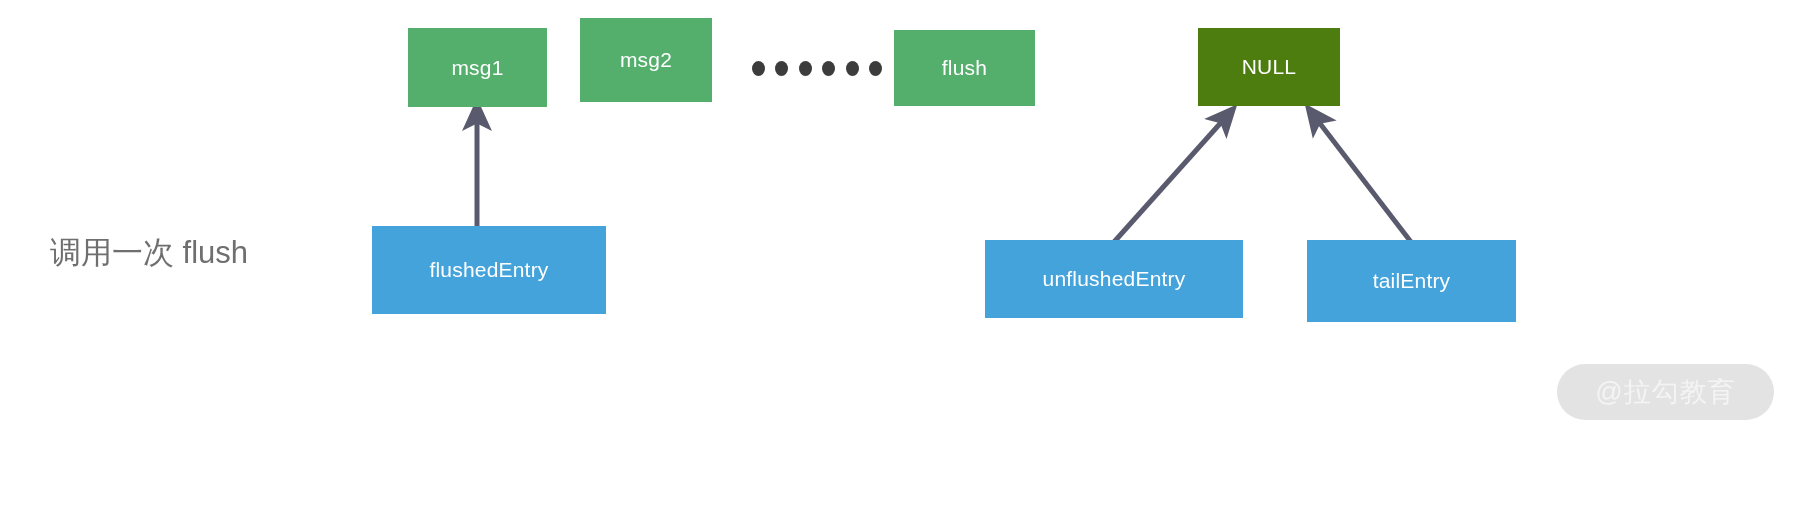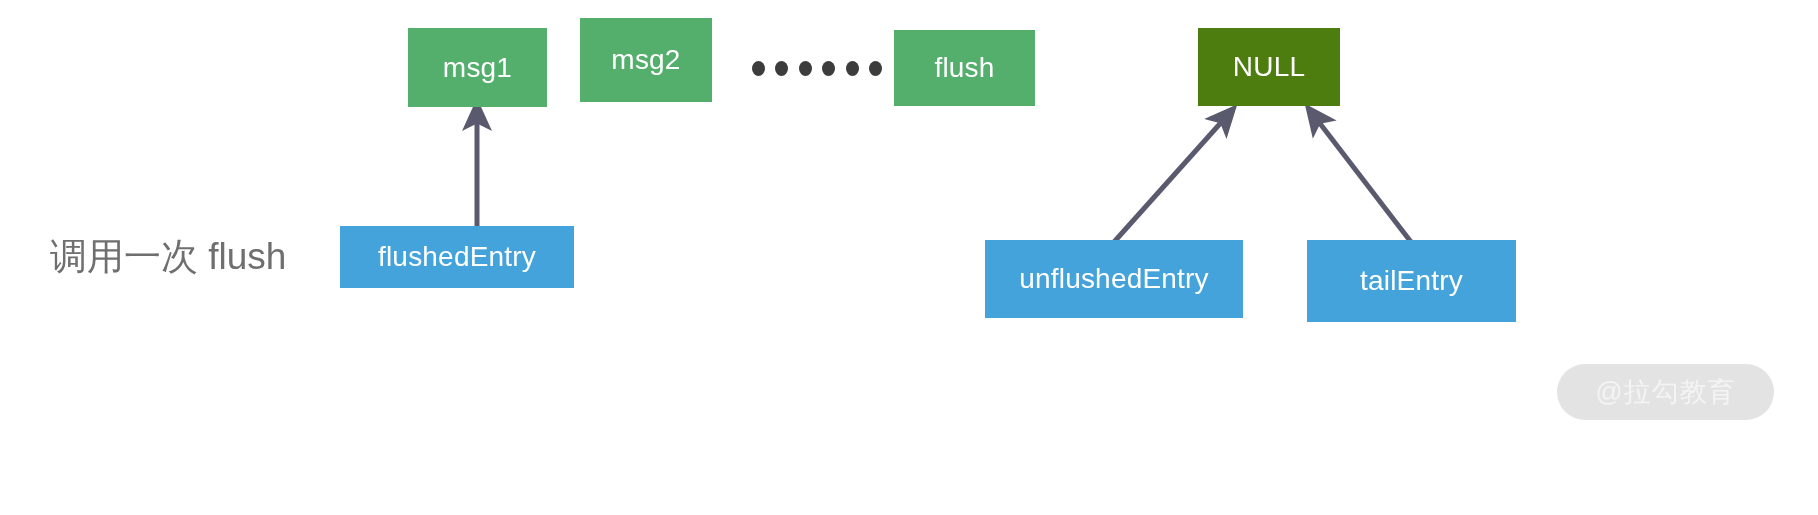--- a/index.html
+++ b/index.html
@@ -14,36 +14,36 @@
     background: #ffffff;
     overflow: hidden;
     font-family: "Liberation Sans", sans-serif;
   }
   .box {
     position: absolute;
     display: flex;
     align-items: center;
     justify-content: center;
     color: #ffffff;
-    font-size: 28px;
+    font-size: 21px;
     font-weight: 400;
     letter-spacing: 0.2px;
     box-sizing: border-box;
     user-select: none;
   }
   .box-green { background: #54ae6c; }
   .box-red   { background: #4d7c0f; }
   .box-blue  { background: #45a3db; }
 
   #msg1  { left: 408px;  top: 28px;  width: 139px; height: 79px; }
   #msg2  { left: 580px;  top: 18px;  width: 132px; height: 84px; }
   #msgN  { left: 894px;  top: 30px;  width: 141px; height: 76px; }
   #nullbox { left: 1198px; top: 28px; width: 142px; height: 78px; }
 
-  #flushedEntry    { left: 340px;  top: 226px; width: 234px; height: 62px; }
+  #flushedEntry    { left: 372px;  top: 226px; width: 234px; height: 88px; }
   #unflushedEntry  { left: 985px;  top: 240px; width: 258px; height: 78px; }
   #tailEntry       { left: 1307px; top: 240px; width: 209px; height: 82px; }
 
   #ellipsis {
     position: absolute;
     left: 752px;
     top: 52px;
     width: 130px;
     height: 32px;
     display: flex;
@@ -55,21 +55,21 @@
     height: 15px;
     border-radius: 50%;
     background: #3c3c3c;
   }
 
   #side-label {
     position: absolute;
     left: 50px;
     top: 232px;
     color: #6f6f6f;
-    font-size: 37px;
+    font-size: 31px;
     font-weight: 400;
     white-space: nowrap;
     user-select: none;
   }
 
   #arrow-layer {
     position: absolute;
     left: 0;
     top: 0;
     width: 1818px;

